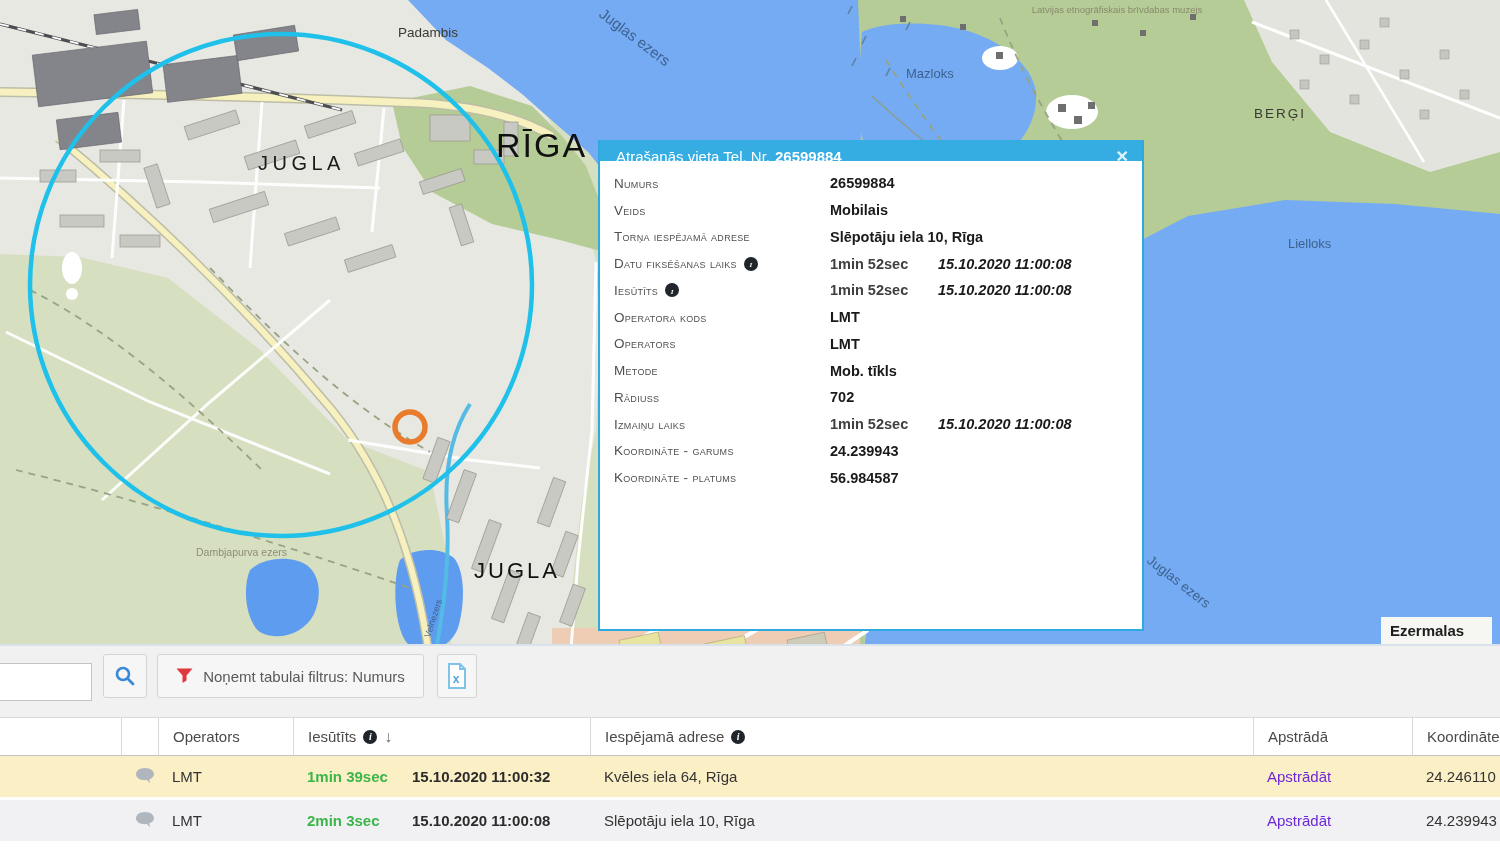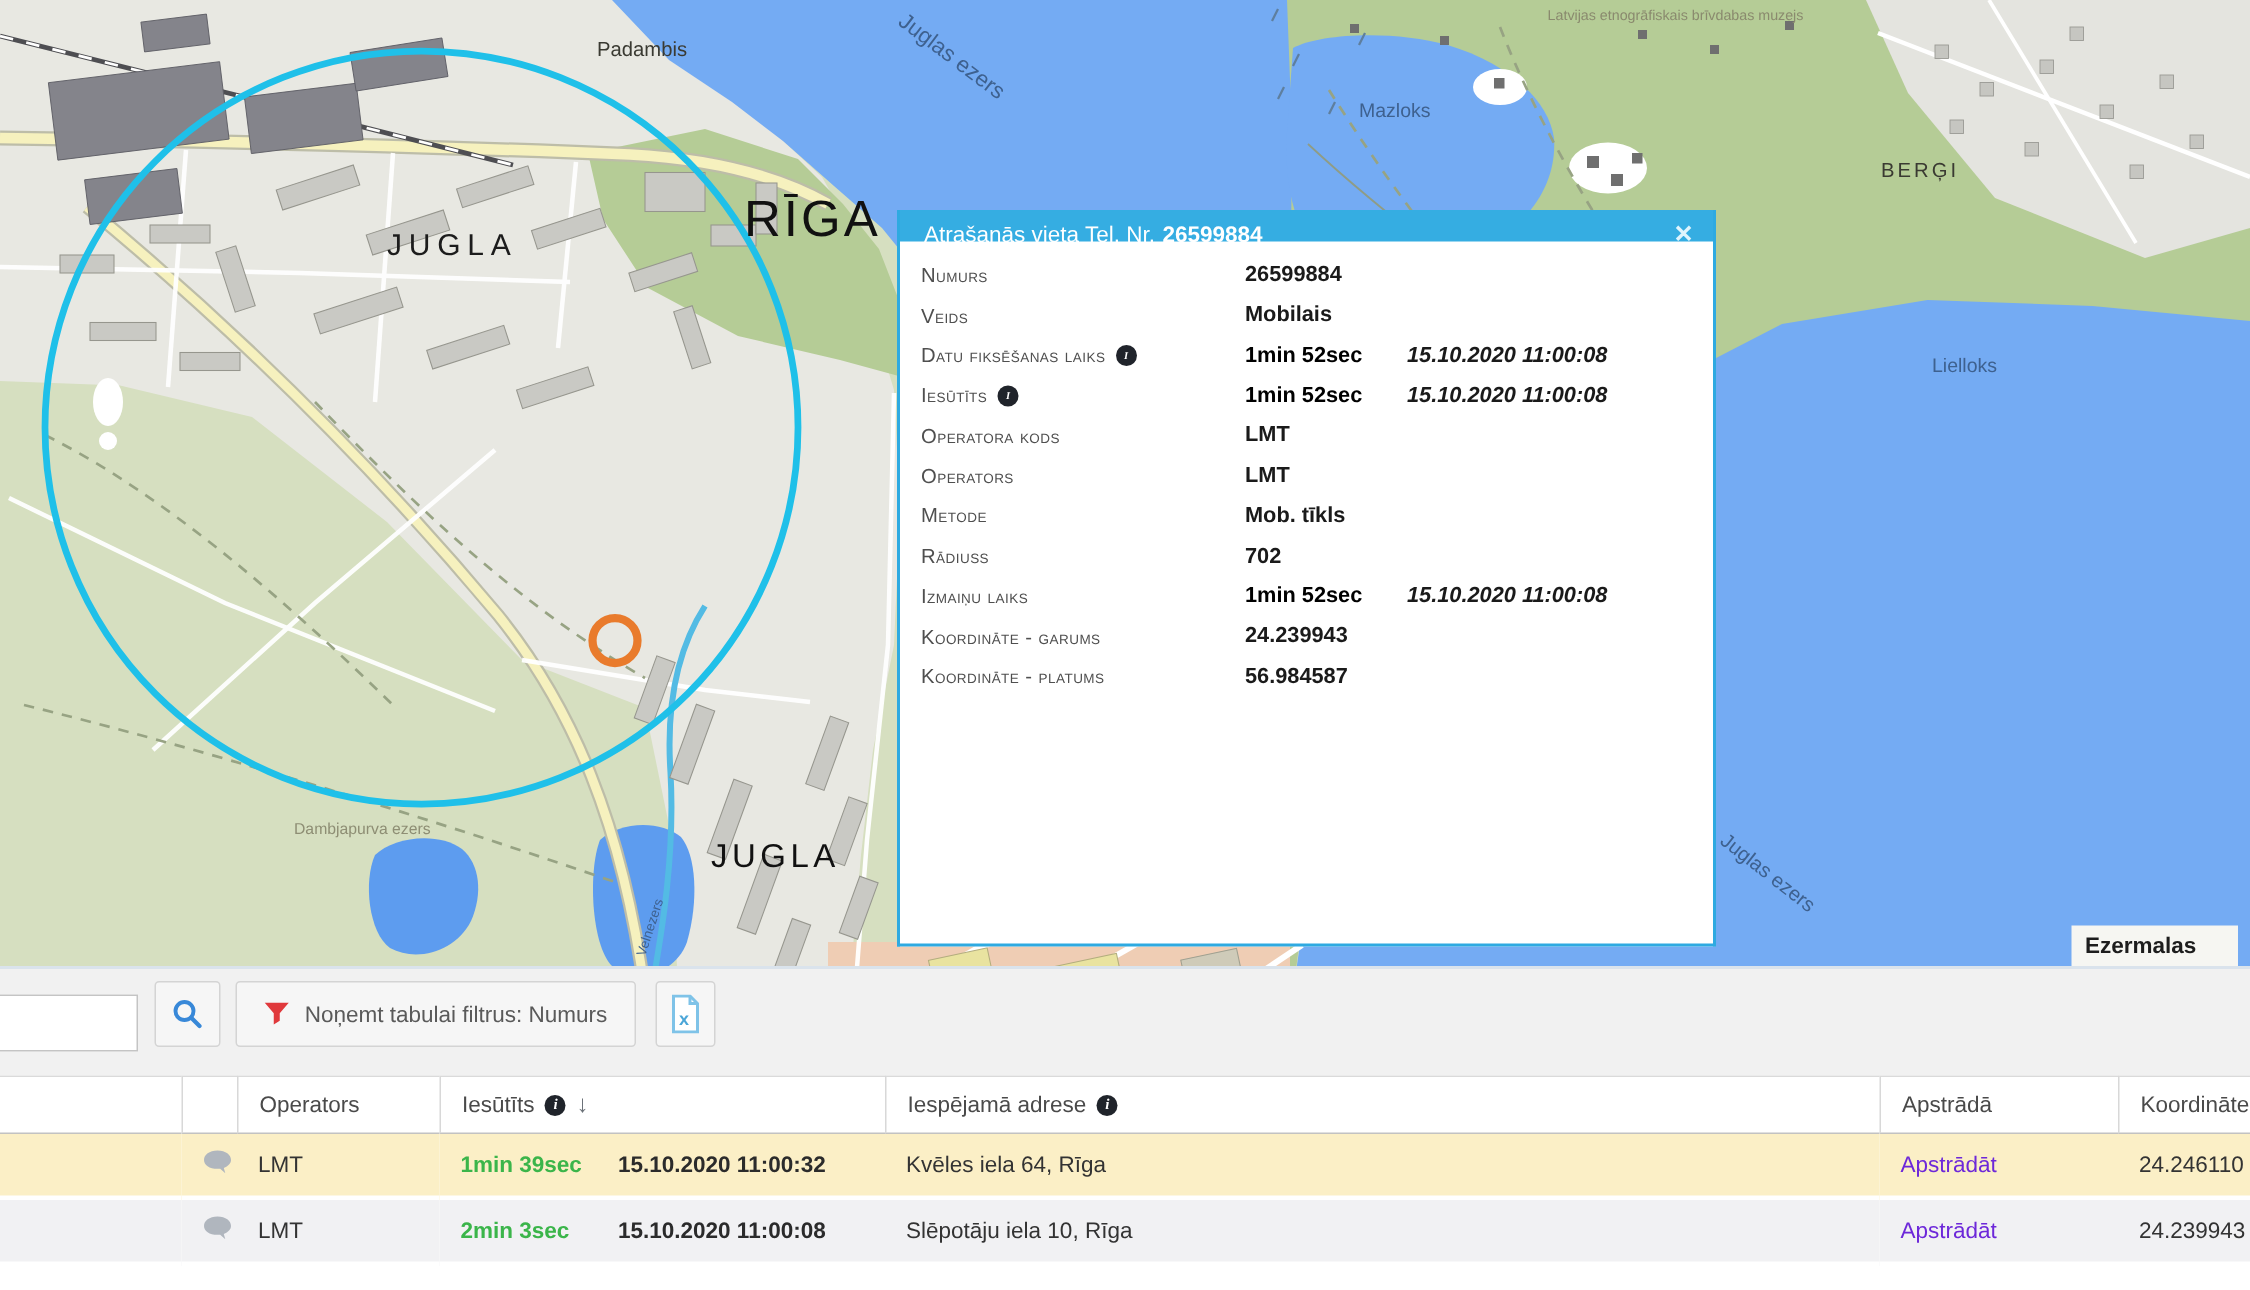--- a/index.html
+++ b/index.html
@@ -29,21 +29,21 @@
   .popup-header { height:21px; background:#35ADE2; color:#fff; font-size:15px;
                   line-height:33px; padding-left:16px; position:relative; }
   .popup-header b { margin-left:5px; }
   .popup-close { position:absolute; right:13px; top:0; font-size:16px; font-weight:bold;
                  color:#DFF4FD; cursor:pointer; line-height:33px; }
   .popup-body { padding:9px 0 0 14px; }
   .prow { display:grid; grid-template-columns:216px 1fr; align-items:center; height:26.75px; }
   .plabel { font-size:13.5px; color:#4f4f4f; font-variant:small-caps; letter-spacing:.3px;
             display:flex; align-items:center; gap:7px;text-align:center; }
   .pval { font-size:14.5px; font-weight:bold; color:#1a1a1a; }
-  .ptime { color:#000000; font-weight:bold; font-size:14.5px; display:inline-block; width:108px; }
+  .ptime { color:#404040; font-weight:bold; font-size:14.5px; display:inline-block; width:108px; }
   .pdate { font-style:italic; font-weight:bold; font-size:14.5px; color:#1a1a1a; }
   .info-dot { display:inline-flex; width:14px; height:14px; border-radius:50%;
               background:#20242B; color:#fff; font-size:10px; font-weight:bold;
               align-items:center; justify-content:center;
               font-family:"Liberation Serif", serif; font-style:italic; flex:0 0 auto; }
 
   
   .bottom { position:absolute; left:0; top:644px; width:1500px; height:198px; background:#fff; }
   .toolbar { position:relative; height:73px; background:#F1F1F1; border-top:2px solid #DAE3EC; }
   .search-input { position:absolute; left:-8px; top:17px; width:100px; height:38px;
@@ -251,20 +251,24 @@
         <span class="popup-close">✕</span>
       </div>
       <div class="popup-body">
         <div class="prow">
           <span class="plabel">Numurs</span>
           <span class="pval">26599884</span>
         </div>
         <div class="prow">
           <span class="plabel">Veids</span>
           <span class="pval">Mobilais</span>
+        </div>
+        <div class="prow">
+          <span class="plabel">Torņa iespējamā adrese</span>
+          <span class="pval">Slēpotāju iela 10, Rīga</span>
         </div>
         <div class="prow">
           <span class="plabel">
               <span>Datu fiksēšanas laiks</span>
               <span class="info-dot">i</span>
             </span>
           <span><span class="ptime">1min 52sec</span><span class="pdate">15.10.2020 11:00:08</span></span>
         </div>
         <div class="prow">
           <span class="plabel">

